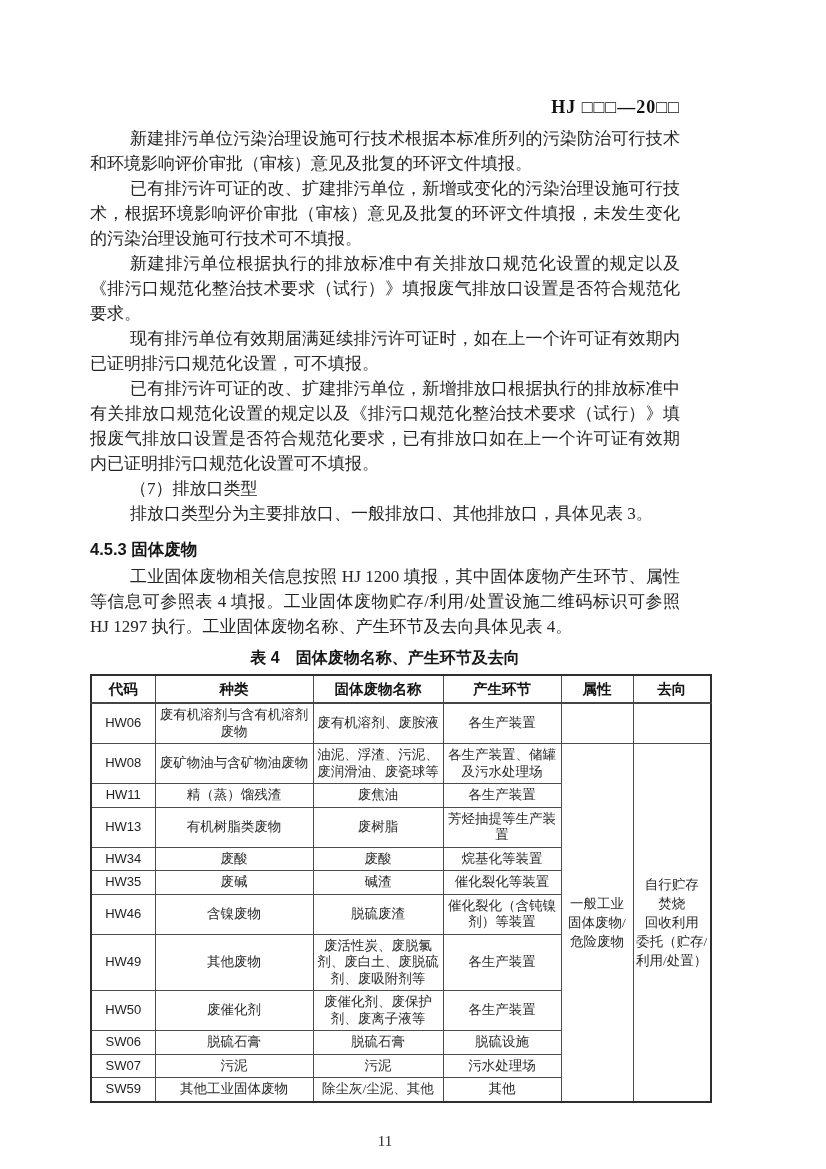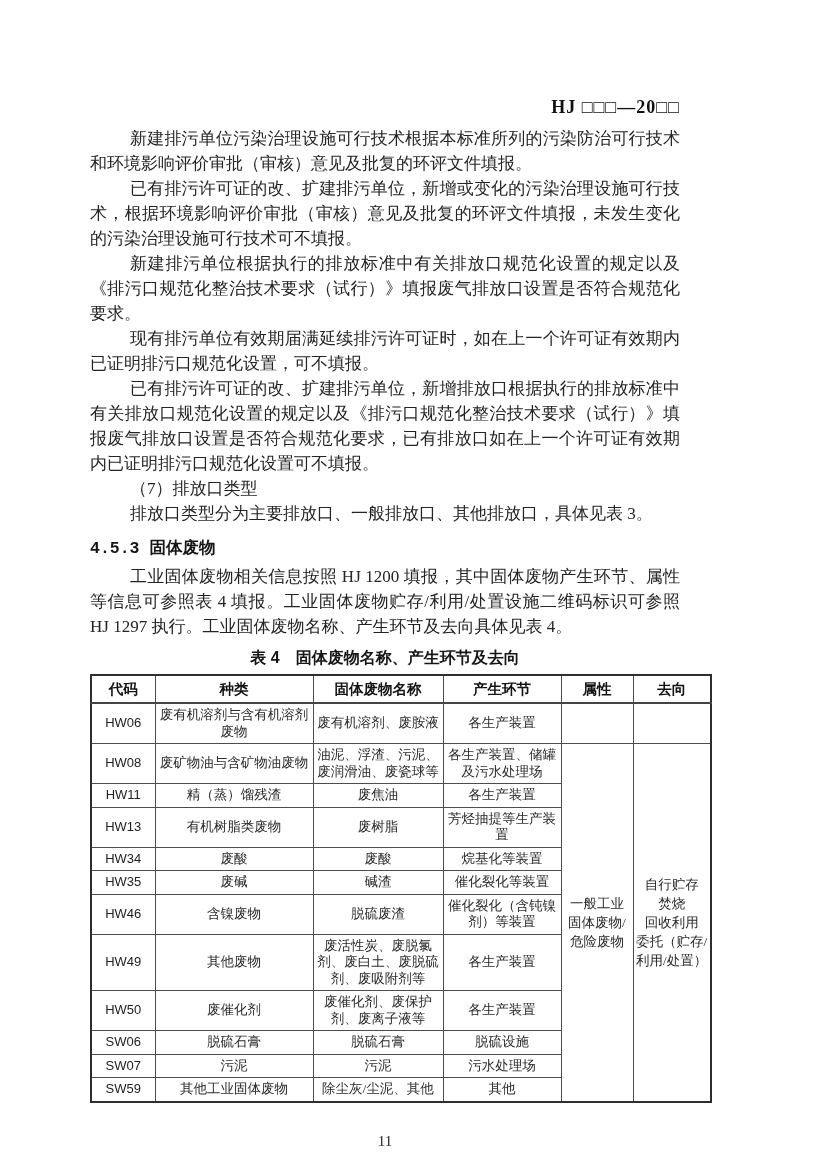--- a/index.html
+++ b/index.html
@@ -26,21 +26,21 @@
   .body-para {
     margin: 0;
     font-size: 17px;
     line-height: 25px;
     text-indent: 40px;
     text-align: justify;
     color: #242424;
   }
   .section-heading {
     margin: 11px 0 3px 0;
-    font-family: Liberation Mono, monospace;
+    font-family: Liberation Sans, sans-serif;
     font-weight: bold;
     font-size: 16.5px;
     line-height: 24px;
     color: #161616;
   }
   .table-caption {
     text-align: center;
     font-family: "Liberation Sans", sans-serif;
     font-weight: bold;
     font-size: 16px;

